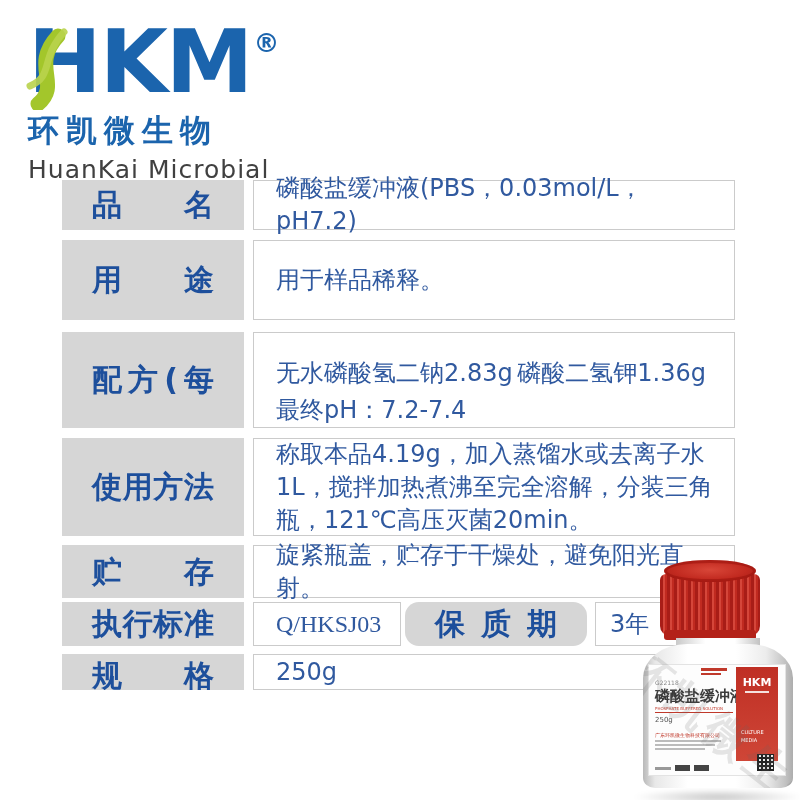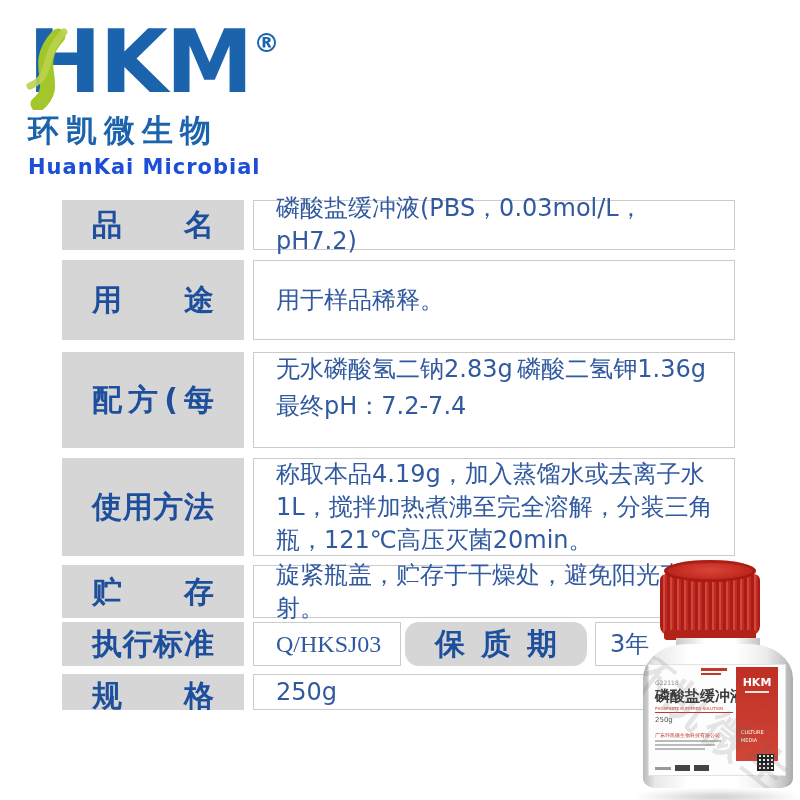--- a/index.html
+++ b/index.html
@@ -6,39 +6,39 @@
   .sheet{position:relative;width:800px;height:800px;background:#ffffff;overflow:hidden;
          font-family:"DejaVu Sans","Liberation Sans",sans-serif;}
 
   
   .logo{position:absolute;left:28px;top:18px;width:260px;}
   .logo-word{position:relative;color:#1b64ad;font-weight:bold;font-size:88px;line-height:1;
              letter-spacing:-2px;}
   .logo-reg{font-size:26px;font-weight:bold;vertical-align:40px;letter-spacing:0;margin-left:2px;}
   .logo-ribbon{position:absolute;left:-4px;top:6px;pointer-events:none;}
   .logo-cn{color:#1b64ad;font-weight:bold;font-size:31px;letter-spacing:7px;margin-top:4px;}
-  .logo-en{color:#1d4ed8;font-size:21px;letter-spacing:1px;margin-top:3px;font-weight:700;}
+  .logo-en{color:#404040;font-size:25px;letter-spacing:1px;margin-top:3px;font-weight:400;}
 
   
-  .spec{position:absolute;left:62px;top:180px;width:673px;margin-top:20px;}
+  .spec{position:absolute;left:62px;top:180px;width:673px;}
   .trow{display:flex;align-items:stretch;}
   .tlabel{flex:0 0 182px;box-sizing:border-box;background:#d6d6d6;color:#1d4f9c;
           font-weight:bold;font-size:30px;padding:0 30px;
           text-align:justify;text-align-last:justify;overflow:hidden;}
   .tvalue{flex:1;box-sizing:border-box;margin-left:9px;background:#fff;border:1px solid #cbcbcb;
           color:#30599f;font-size:24px;display:flex;align-items:center;
           padding:0 16px 0 22px;line-height:33px;}
   .r1{height:50px;margin-bottom:10px}.r1 .tlabel{line-height:50px}
   .r2{height:80px;margin-bottom:12px}.r2 .tlabel{line-height:80px}
   .r3{height:96px;margin-bottom:10px}.r3 .tlabel{line-height:96px}
   .r4{height:98px;margin-bottom:9px}.r4 .tlabel{line-height:98px}
   .r5{height:53px;margin-bottom:4px}.r5 .tlabel{line-height:53px}
   .r6{height:44px;margin-bottom:8px}.r6 .tlabel{line-height:44px}
   .r7{height:36px}.r7 .tlabel{line-height:44px}
-  .formula{flex-direction:column;justify-content:flex-start;align-items:stretch;}
+  .formula{flex-direction:column;justify-content:flex-end;align-items:stretch;}
   .fline1{display:flex;justify-content:space-between;padding-right:12px;}
   .fline2{margin-top:4px;}
   .tvalue-s{flex:0 0 148px;font-family:Liberation Serif, serif;}
   .tlabel2{flex:0 0 182px;margin-left:4px;border-radius:14px;}
   .tvalue-e{flex:1;margin-left:8px;padding-left:14px;}
 
   
   .bottle{position:absolute;left:640px;top:558px;width:156px;height:240px;z-index:5;}
   .cap-top{position:absolute;left:24px;top:2px;width:92px;height:22px;border-radius:50%;
            background:radial-gradient(ellipse at 50% 45%,#d84638 0%,#c22a20 55%,#9e1812 100%);

